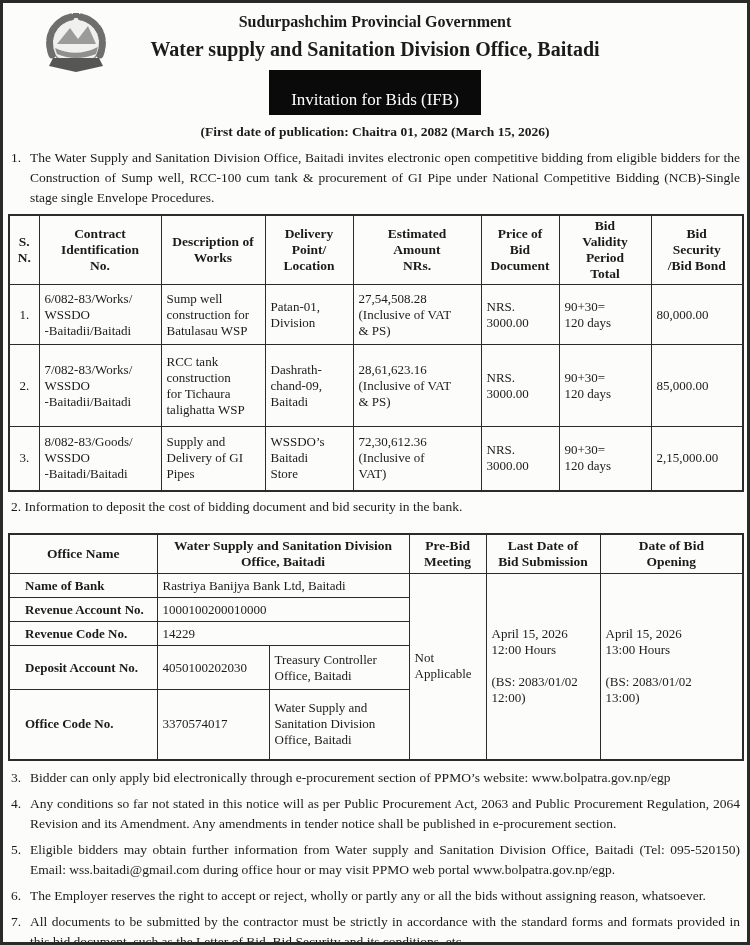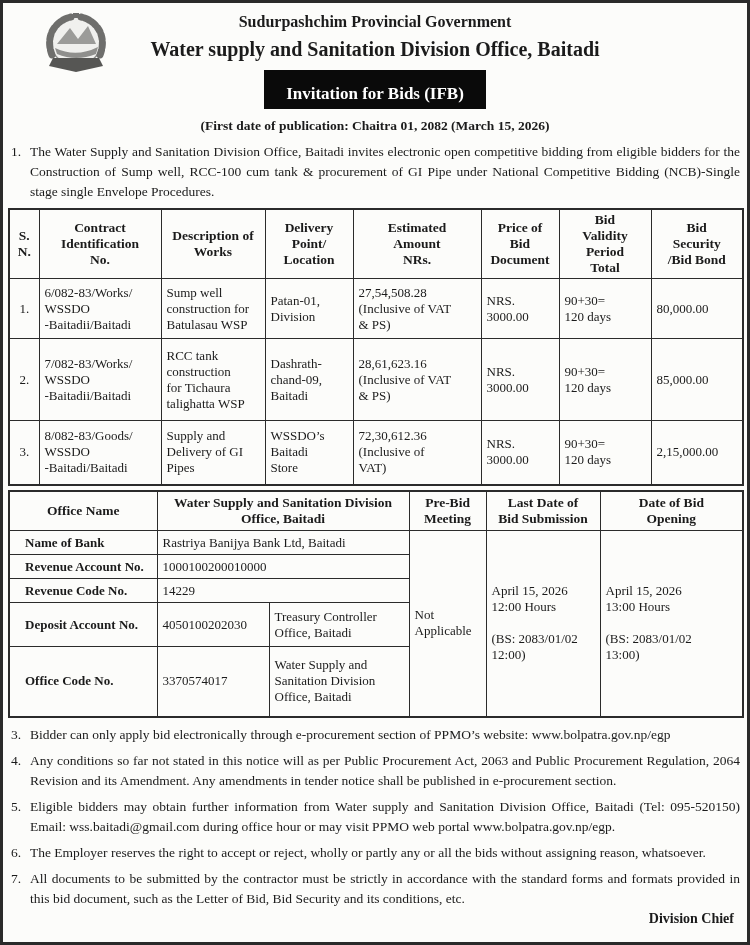--- a/index.html
+++ b/index.html
@@ -21,22 +21,22 @@
   
   .header { position: relative; text-align: center; }
   .emblem { position: absolute; left: 33px; top: 4px; }
   .h-gov     { font-size: 16px;   font-weight: bold; padding-top: 4px; }
   .h-min     { font-size: 13.5px; font-weight: bold; margin-top: 6px; }
   .h-office  { font-size: 20px;   font-weight: bold; margin-top: 7px; }
   .banner-wrap { margin-top: 9px; }
   .banner {
     display: inline-block;
     background: #0a0a0a; color: #ffffff;
-    font-size: 17px; font-weight: bold;
-    padding: 14px 22px 5px 22px;
+    font-size: 17px; font-weight: normal;
+    padding: 20px 22px 5px 22px;
   }
   .pub { font-size: 13.5px; font-weight: bold; margin-top: 9px; }
   
   .item { display: flex; font-size: 13.5px; line-height: 20px; margin-top: 8px; }
   .item .num { width: 22px; flex: 0 0 22px; padding-left: 3px; }
   .item .ptext { flex: 1; text-align: justify; padding-right: 2px; }
   
   table {
     border-collapse: collapse;
     table-layout: fixed;
@@ -54,21 +54,21 @@
     overflow: hidden;
   }
   .t1 { margin-top: 6px; border: 2px solid #2b2b2b; }
   .t1 th { font-weight: bold; text-align: center; font-size: 13.5px; }
   .t1 .hdr  { height: 64px; }
   .t1 .row1 { height: 60px; }
   .t1 .row2 { height: 82px; }
   .t1 .row3 { height: 64px; }
   .t1 .sn { text-align: center; }
   .p2 { font-size: 13.5px; line-height: 20px; margin-top: 5px; padding-left: 3px; }
-  .t2 { margin-top: 4px; border: 2px solid #2b2b2b; }
+  .t2 { margin-top: 16px; border: 2px solid #2b2b2b; }
   .t2 .lab { font-weight: bold; padding-left: 15px; }
   .t2 th { font-weight: bold; text-align: center; font-size: 13.5px; }
   .t2 .hrow { height: 40px; }
   .t2 .r-sm { height: 24px; }
   .t2 .r-md { height: 44px; }
   .t2 .r-lg { height: 70px; }
   
   .notes { margin-top: 7px; }
   .notes .item { margin-top: 6px; }
   .sig { text-align: right; font-weight: bold; font-size: 14px; padding-right: 8px; margin-top: 2px; }
@@ -194,20 +194,21 @@
 VAT)</td>
       <td>NRS.
 3000.00</td>
       <td>90+30=
 120 days</td>
       <td>2,15,000.00</td>
     </tr>
   </tbody>
     </table>
 
+  <div class="p2">2. Information to deposit the cost of bidding document and bid security in the bank.</div>
 
   <table class="t2">
     <colgroup>
       <col style="width:148px">
         <col style="width:112px">
         <col style="width:140px">
       <col style="width:77px">
         <col style="width:114px">
         <col style="width:143px">
     </colgroup>

